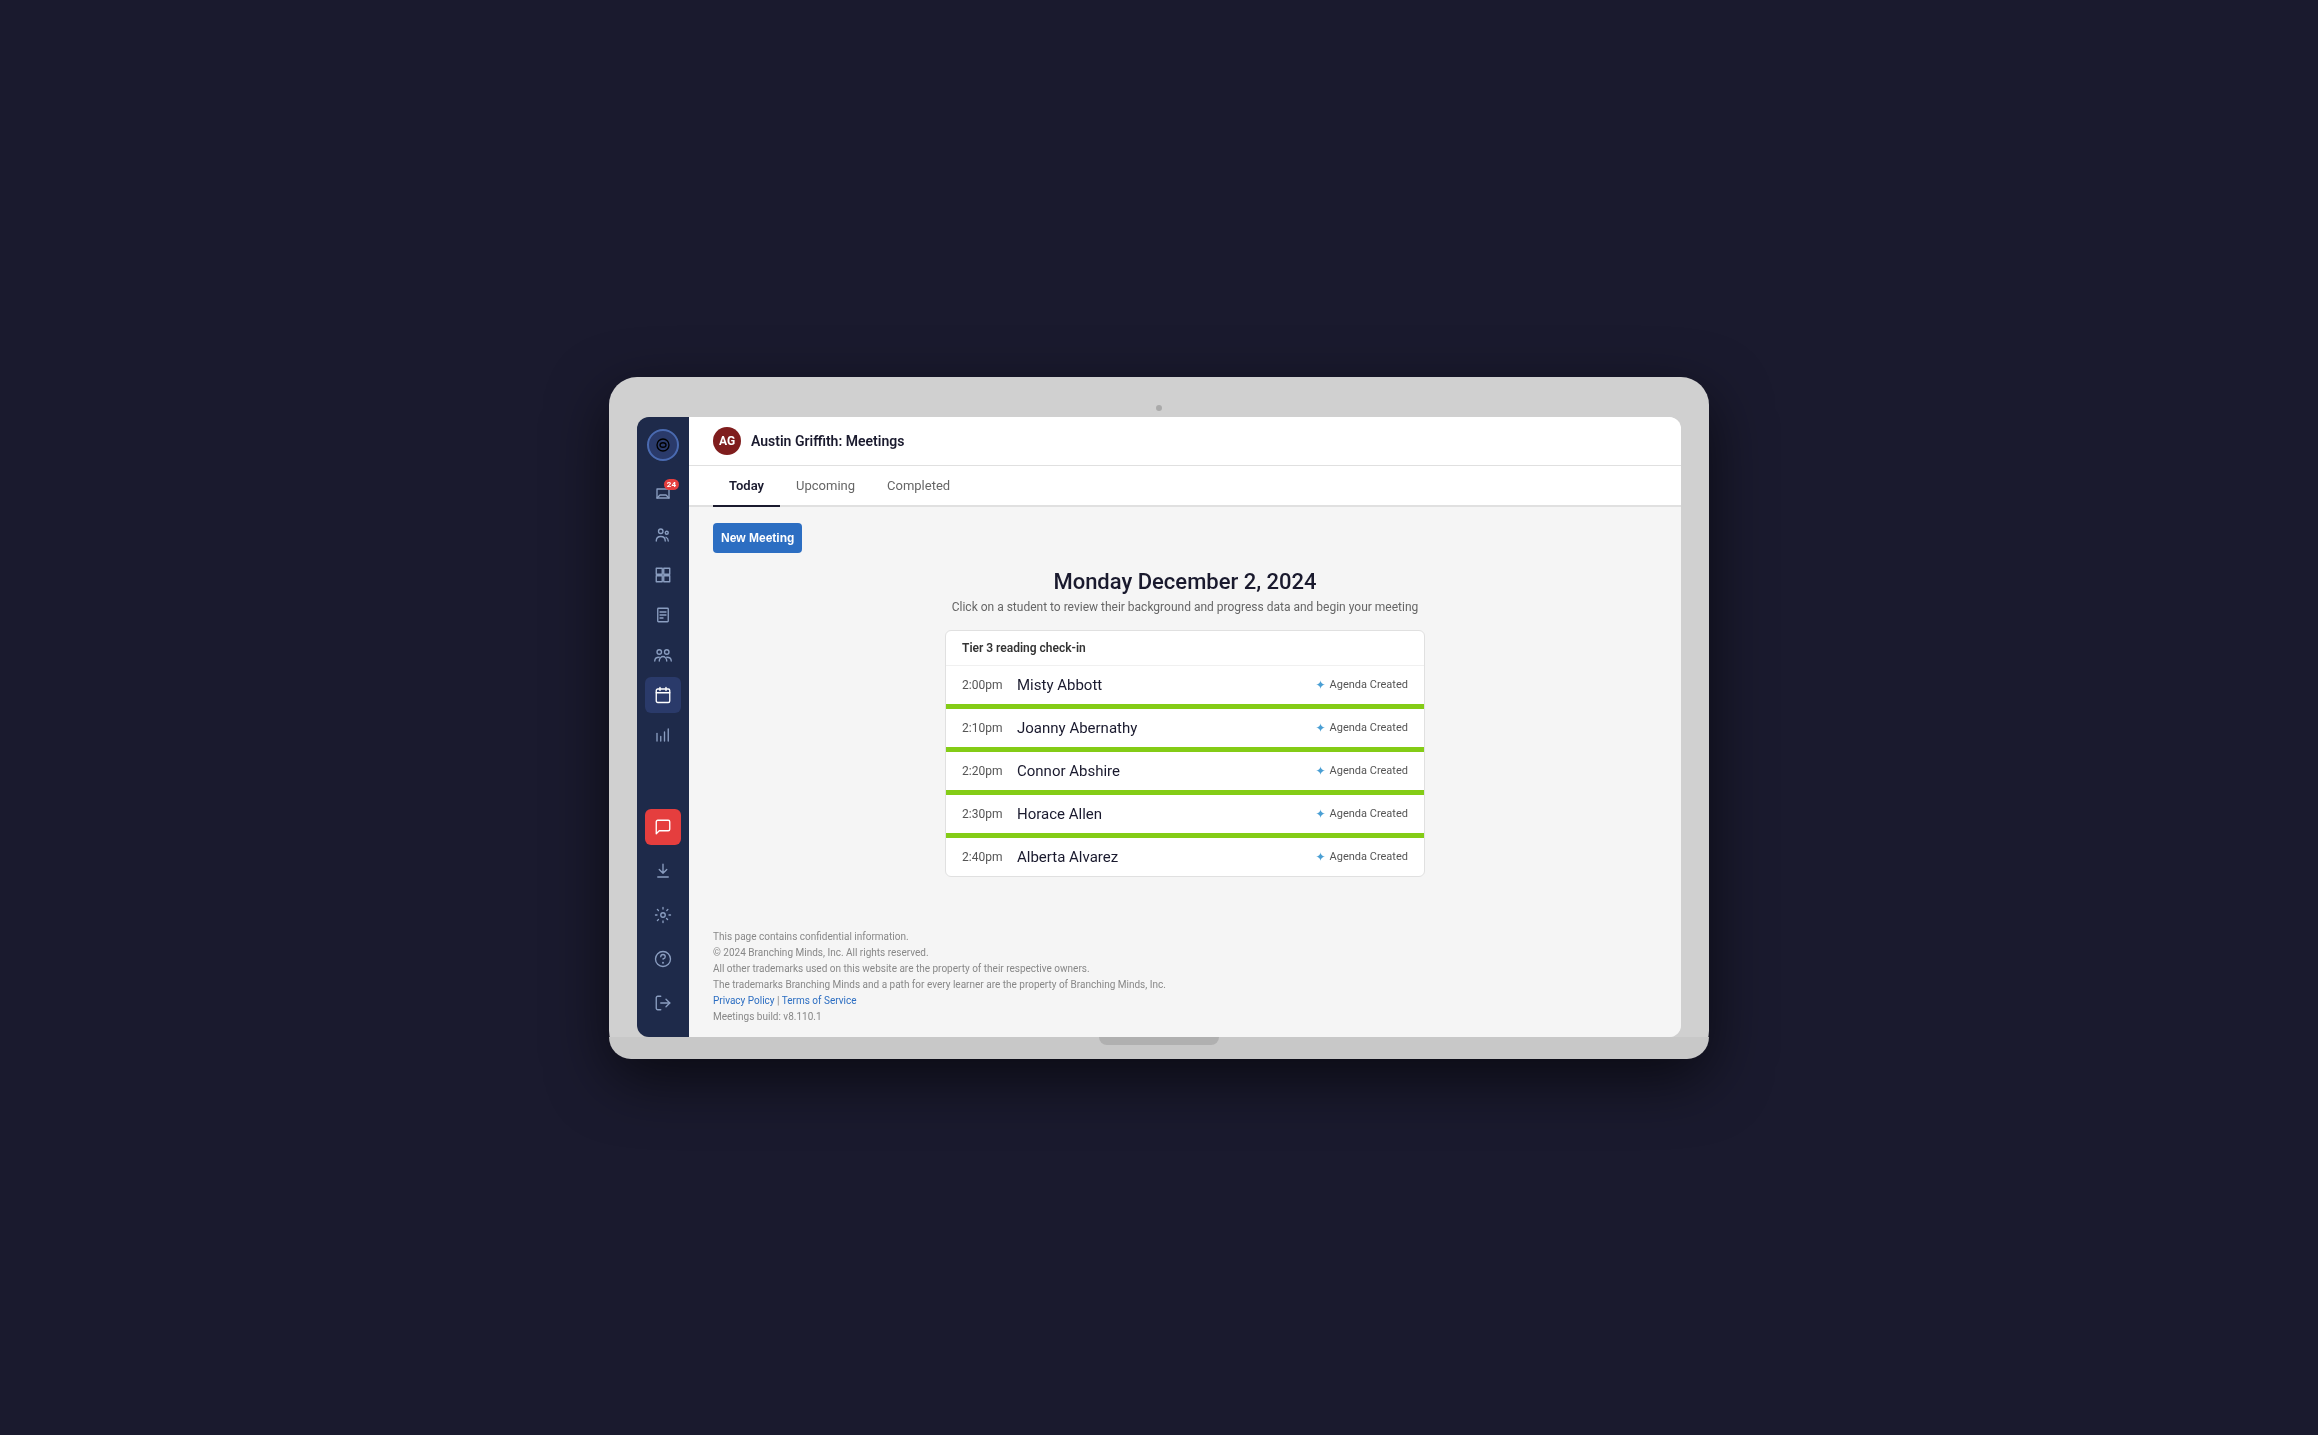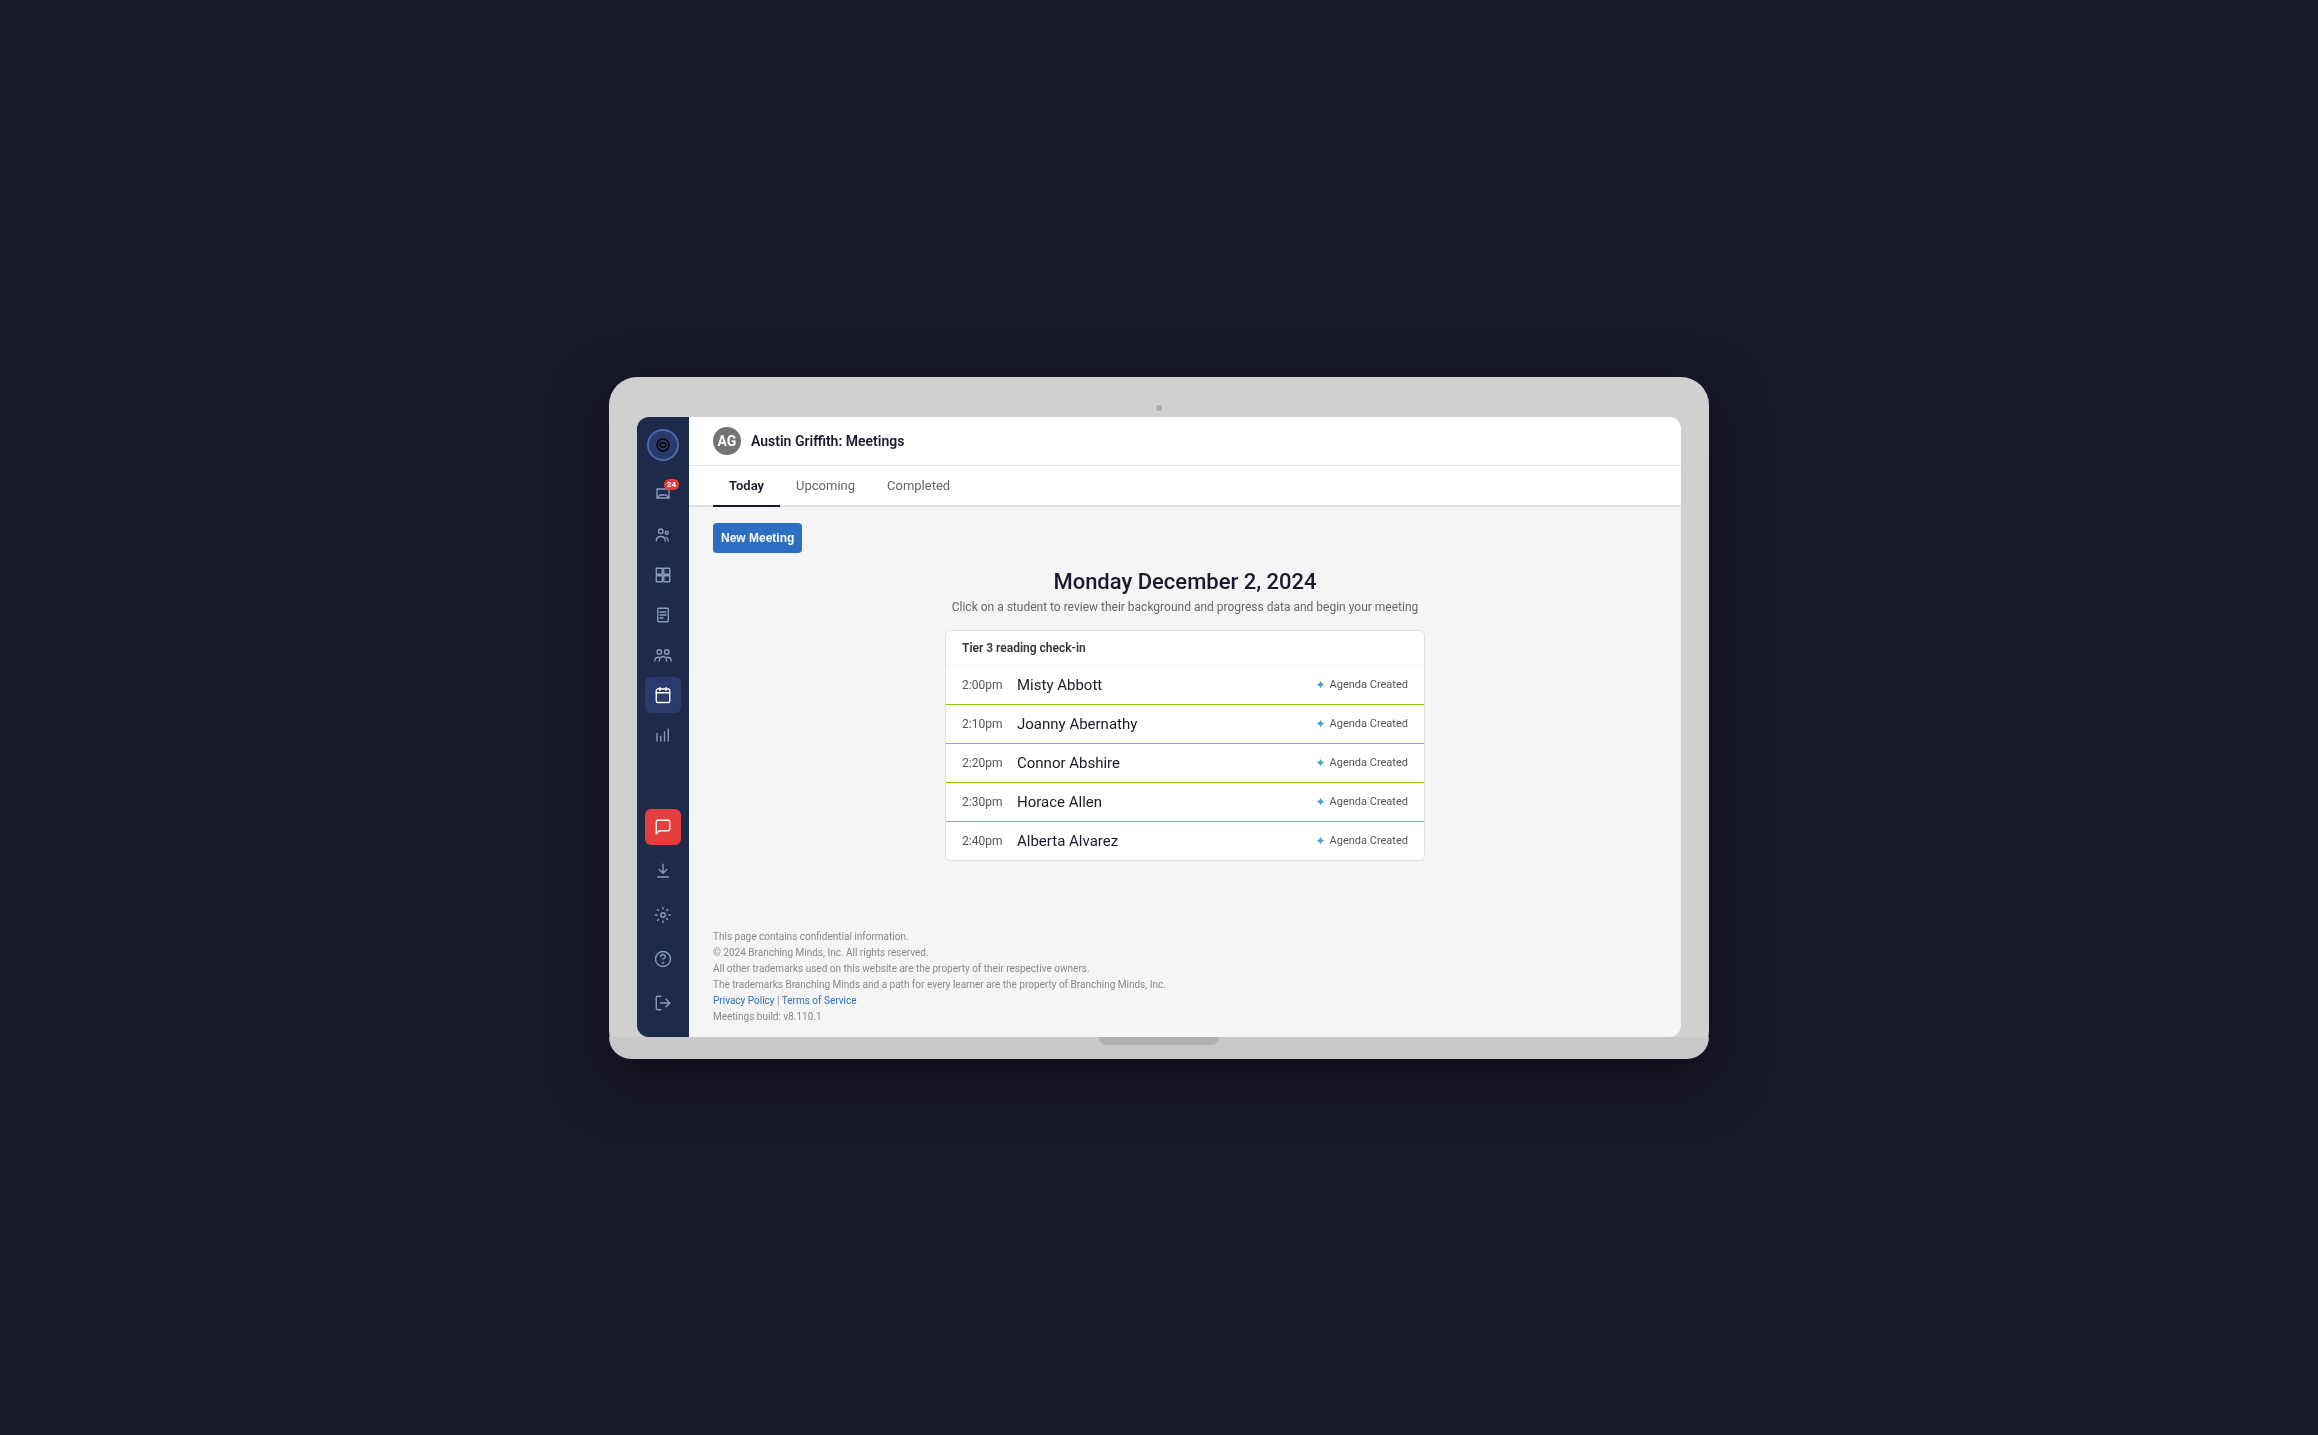--- a/index.html
+++ b/index.html
@@ -135,27 +135,27 @@
       padding: 10px 24px;
       display: flex;
       align-items: center;
       border-bottom: 1px solid #e0e0e0;
       gap: 10px;
     }
 
     .avatar {
       width: 28px;
       height: 28px;
-      background: #737373;
+      background: #7f1d1d;
       border-radius: 50%;
       display: flex;
       align-items: center;
       justify-content: center;
       color: #fff;
-      font-size: 14px;
+      font-size: 12px;
       font-weight: bold;
       flex-shrink: 0;
     }
 
     .page-title-text {
       font-size: 14px;
       font-weight: 600;
       color: #1a1a2e;
     }
 
@@ -231,21 +231,21 @@
       font-size: 12px;
       font-weight: 600;
       color: #333;
       border-bottom: 1px solid #f0f0f0;
     }
 
     .meeting-row {
       display: flex;
       align-items: center;
       padding: 10px 16px;
-      border-bottom: 1px solid #84cc16;
+      border-bottom: 5px solid #84cc16;
       cursor: pointer;
     }
 
     .meeting-row:last-child { border-bottom: none; }
 
     .meeting-time {
       font-size: 12px;
       color: #555;
       width: 55px;
       flex-shrink: 0;

